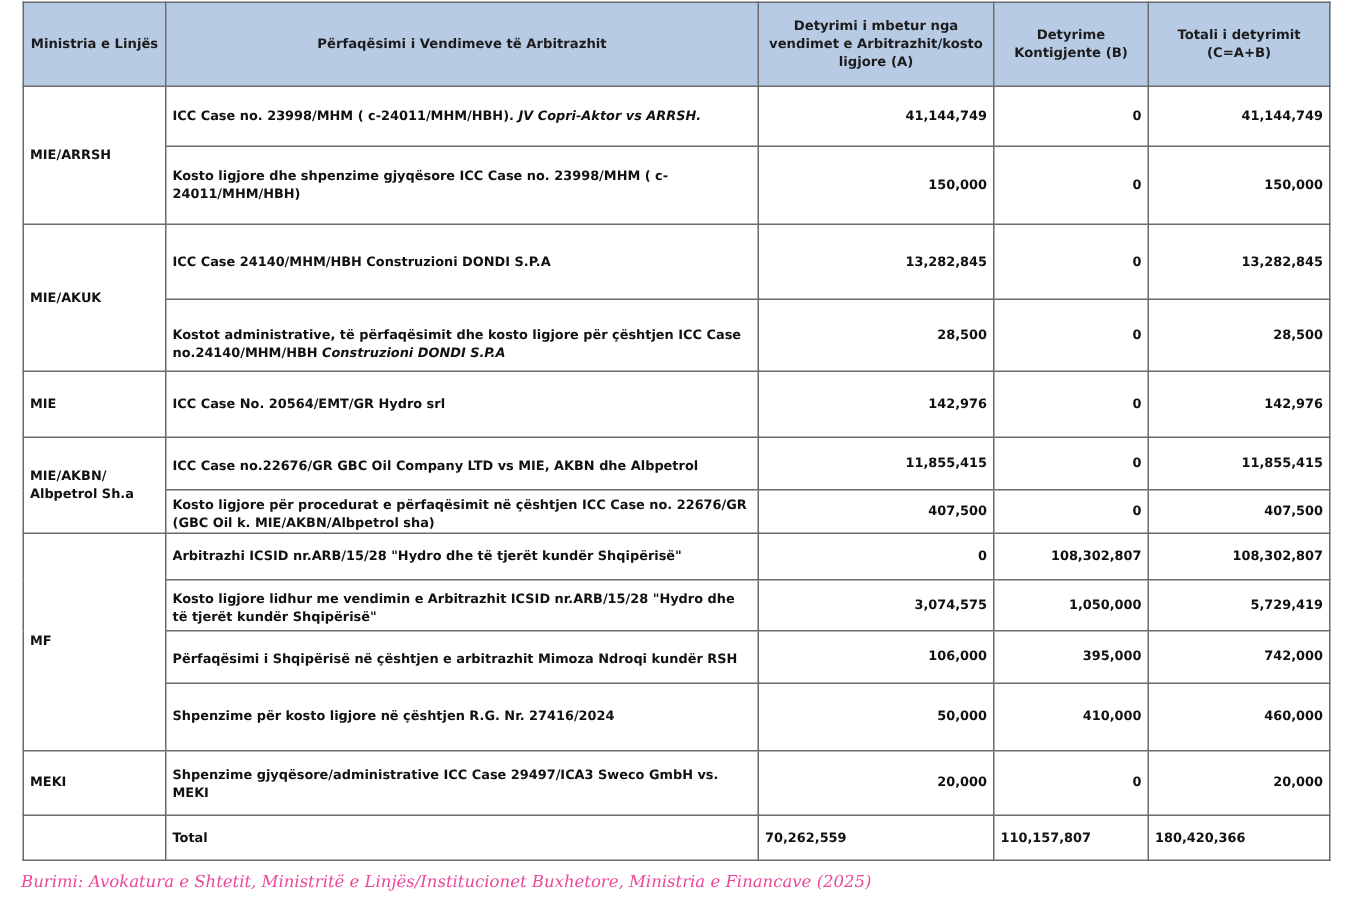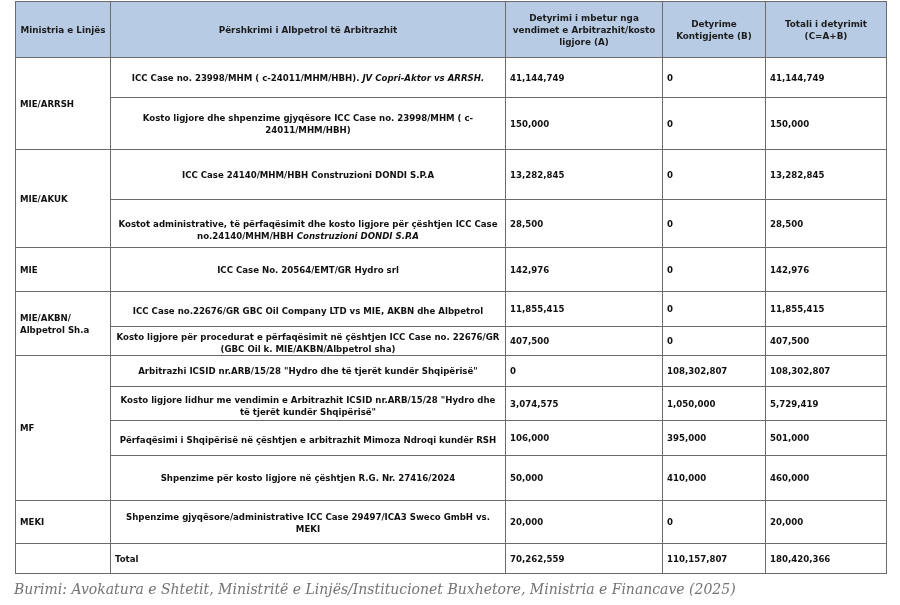--- a/index.html
+++ b/index.html
@@ -19,47 +19,47 @@
     vertical-align: middle;
   }
   table.debt th {
     background: #b8cbe5;
     text-align: center;
     font-size: 8.8px;
     color: #1c1c1c;
     height: 55px;
   }
   td.ministry { font-size: 9px; }
-  td.desc { text-align: center; vertical-align: top; padding-top: 6px; border-radius: 18px; }
+  td.desc { text-align: left; vertical-align: top; padding-top: 6px; border-radius: 18px; }
   td.desc.mid { vertical-align: middle; padding-top: 0; }
-  td.num { text-align: left; font-size: 9px; }
+  td.num { text-align: right; font-size: 9px; }
   td.total-label { text-align: left; font-size: 10px; }
   td.total-num { text-align: left; font-size: 10.5px; }
   .it { font-style: italic; }
   .caption {
     position: absolute; left: 14px; top: 581px;
     font-family: "DejaVu Serif", serif; font-style: italic;
-    font-size: 14px; color: #737373; white-space: nowrap;
+    font-size: 11px; color: #ec4899; white-space: nowrap;
   }
 </style>
 </head>
 <body>
 
 <table class="debt">
   <colgroup>
     <col style="width:95px">
     <col style="width:395px">
     <col style="width:157px">
     <col style="width:103px">
     <col style="width:121px">
   </colgroup>
   <thead>
     <tr>
       <th>Ministria e Linjës</th>
-      <th>Përshkrimi i Albpetrol të Arbitrazhit</th>
+      <th>Përfaqësimi i Vendimeve të Arbitrazhit</th>
       <th>Detyrimi i mbetur nga vendimet e Arbitrazhit/kosto ligjore (A)</th>
       <th>Detyrime Kontigjente (B)</th>
       <th>Totali i detyrimit (C=A+B)</th>
     </tr>
   </thead>
   <tbody>
 
     <tr style="height:40px">
       <td class="ministry" rowspan="2">MIE/ARRSH</td>
       <td class="desc"><span>ICC Case no. 23998/MHM ( c-24011/MHM/HBH). </span><span class="it">JV Copri-Aktor vs ARRSH.</span></td>
@@ -120,21 +120,21 @@
     <tr style="height:34px">
       <td class="desc" style="padding-top:4px"><span>Kosto ligjore lidhur me vendimin e Arbitrazhit ICSID nr.ARB/15/28 "Hydro dhe të tjerët kundër Shqipërisë"</span></td>
       <td class="num">3,074,575</td>
       <td class="num">1,050,000</td>
       <td class="num">5,729,419</td>
     </tr>
     <tr style="height:35px">
       <td class="desc" style="padding-top:4px"><span>Përfaqësimi i Shqipërisë në çështjen e arbitrazhit Mimoza Ndroqi kundër RSH</span></td>
       <td class="num">106,000</td>
       <td class="num">395,000</td>
-      <td class="num">501,000</td>
+      <td class="num">742,000</td>
     </tr>
     <tr style="height:45px">
       <td class="desc mid"><span>Shpenzime për kosto ligjore në çështjen R.G. Nr. 27416/2024</span></td>
       <td class="num">50,000</td>
       <td class="num">410,000</td>
       <td class="num">460,000</td>
     </tr>
 
     <tr style="height:43px">
       <td class="ministry">MEKI</td>

